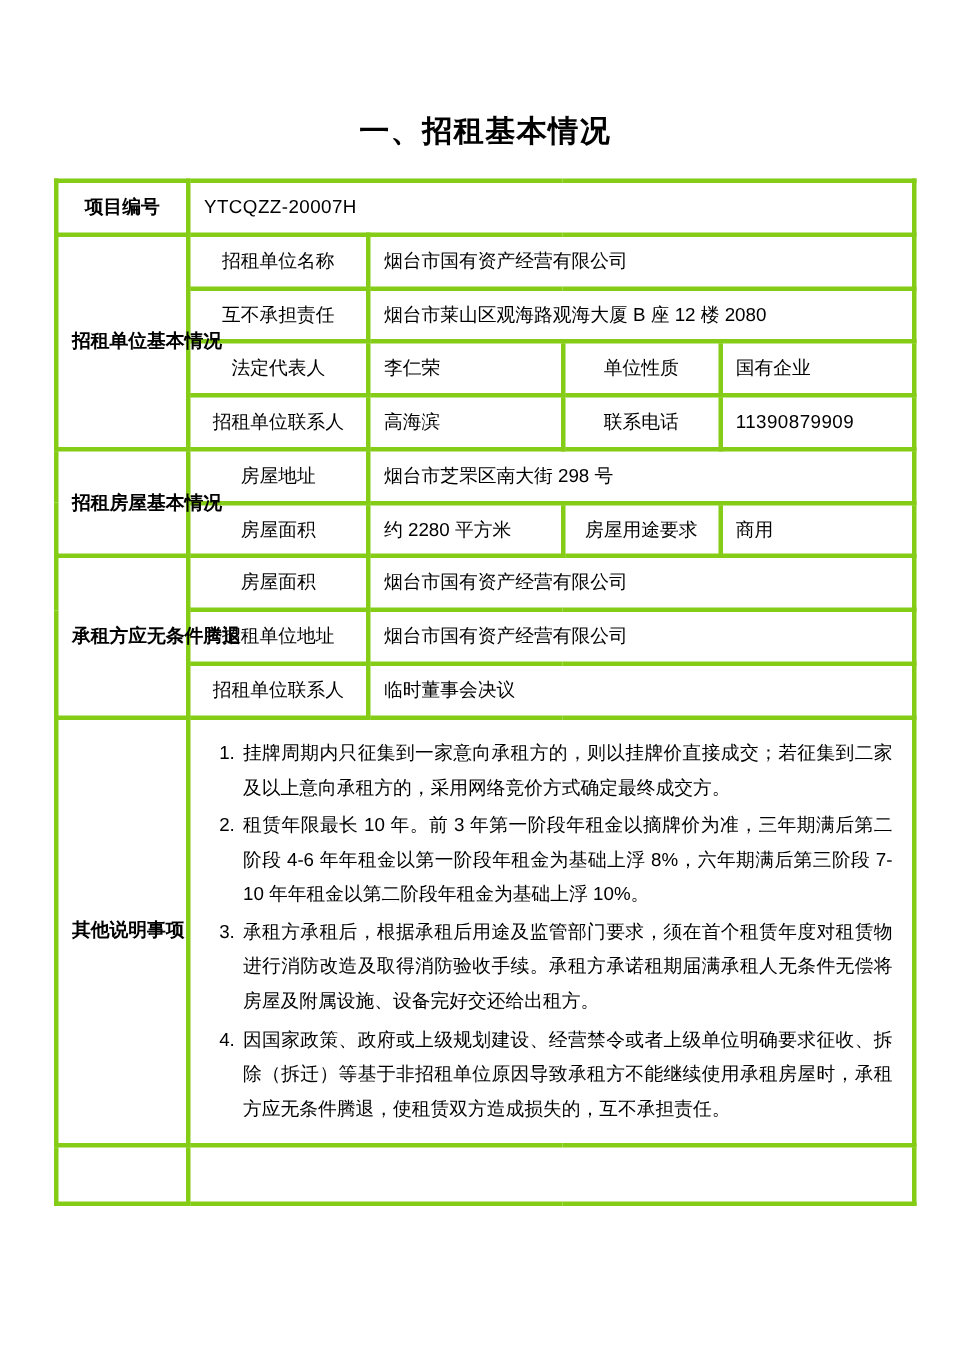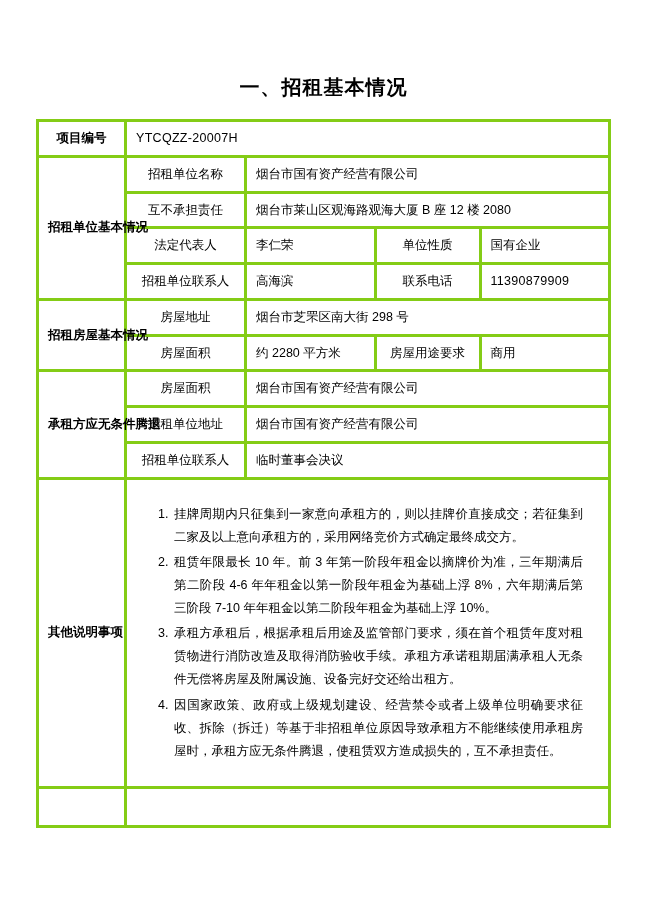--- a/index.html
+++ b/index.html
@@ -59,21 +59,21 @@
   }
   td.mono {
     font-family: "Liberation Serif", "DejaVu Serif", serif;
     letter-spacing: 0.3px;
   }
   .cell-pad-lr {
     padding-left: 12px;
     margin-left: 29px;
   }
   ol.notes {
-    margin: 16px;
+    margin: 4px;
     padding-left: 20px;
     font-size: 12.5px;
     line-height: 1.85;
     text-align: justify;
   }
   ol.notes > li {
     margin-bottom: 2px;
     padding-left: 2px;
   }
   td.notes-cell {

